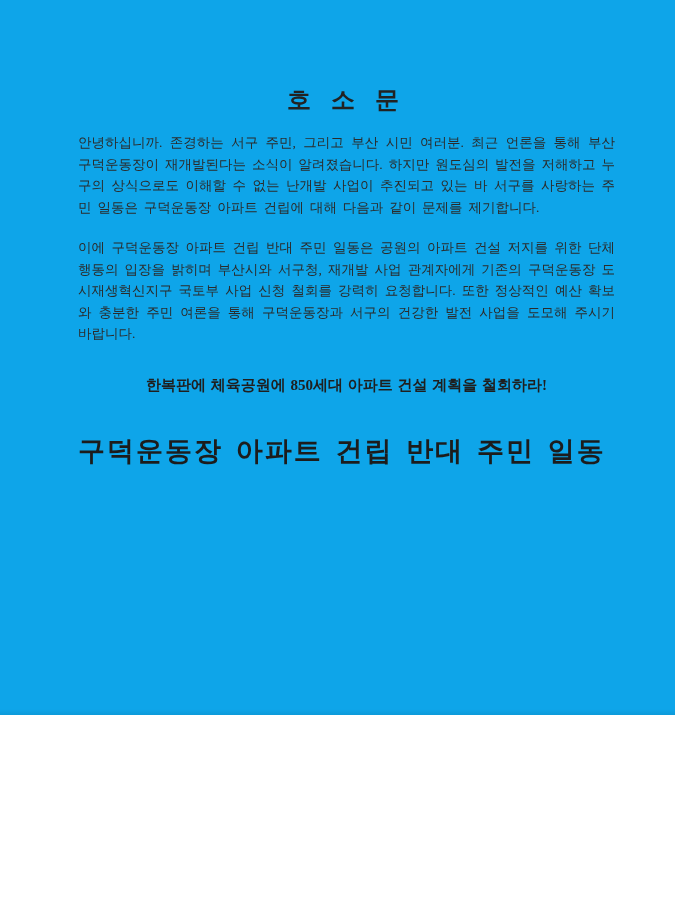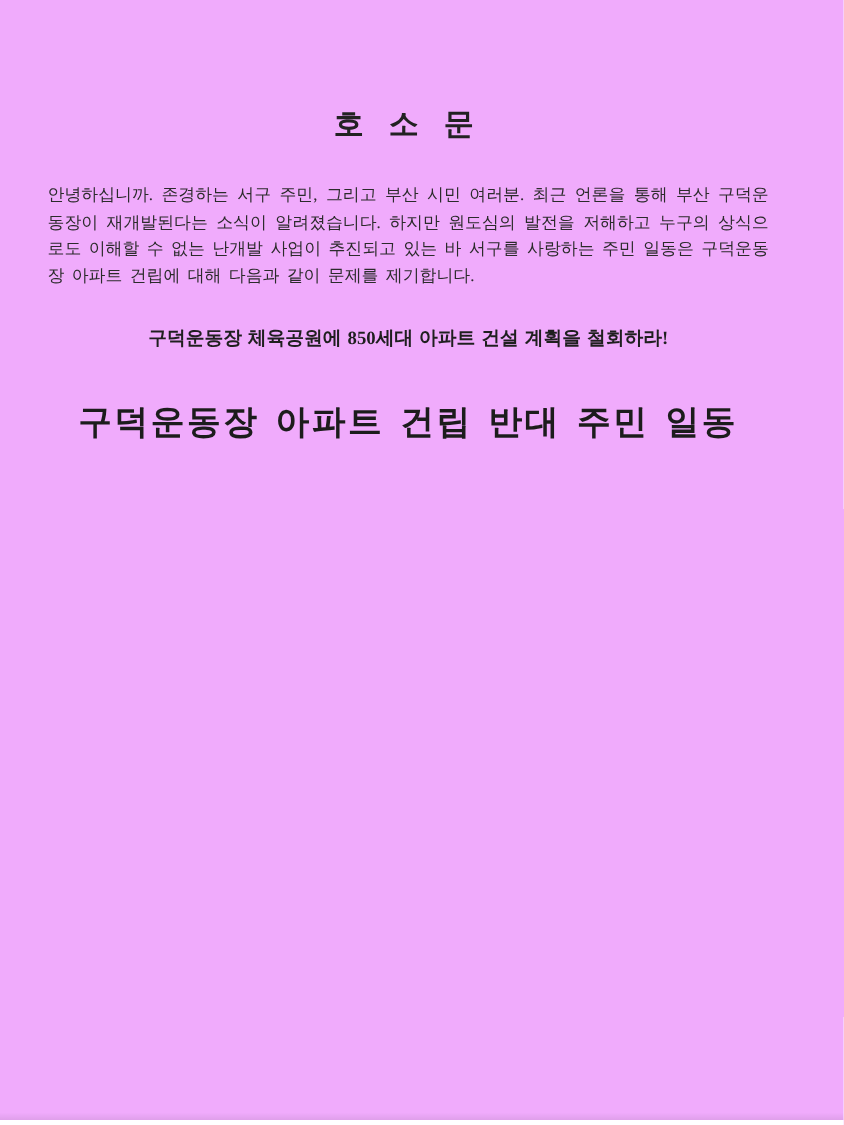--- a/index.html
+++ b/index.html
@@ -3,41 +3,41 @@
   <meta charset="utf-8">
   <style>
     html, body {
       margin: 0;
       padding: 0;
       background: #ffffff;
     }
     .page {
       position: relative;
       width: 675px;
-      height: 896px;
+      height: 715px;
       margin: 0 auto;
-      background: #f0abfc;
+      background: #0ea5e9;
       box-sizing: border-box;
-      padding: 0 60px 0 38px;
+      padding: 0 60px 0 78px;
       overflow: hidden;
       font-family: "Liberation Serif", "DejaVu Serif", serif;
       color: #2b2b2b;
     }
     .doc-title {
       margin-top: 84px;
       text-align: center;
       font-size: 24px;
       line-height: 32px;
       font-weight: bold;
       letter-spacing: 7px;
       color: #222222;
       white-space: nowrap;
     }
     .body-text {
-      margin-top: 29px;
+      margin-top: 16px;
     }
     .paragraph {
       font-size: 13.5px;
       line-height: 21.5px;
       text-align: justify;
       text-justify: inter-character;
       word-spacing: 2.5px;
       margin: 0 0 19px 0;
       color: #2b2b2b;
     }
@@ -49,21 +49,21 @@
       text-align: center;
       font-size: 15px;
       line-height: 22px;
       font-weight: bold;
       color: #1f1f1f;
       word-spacing: 1px;
       white-space: nowrap;
     }
     .signature {
       margin-top: 37px;
-      text-align: center;
+      text-align: left;
       font-size: 27px;
       line-height: 36px;
       font-weight: bold;
       letter-spacing: 2px;
       word-spacing: 4px;
       color: #1c1c1c;
       white-space: nowrap;
     }
     .scan-edge {
       position: absolute;
@@ -81,20 +81,21 @@
 <div class="page">
 
   <div class="doc-title">호 소 문</div>
 
   <div class="body-text">
     <p class="paragraph">안녕하십니까. 존경하는 서구 주민, 그리고 부산 시민 여러분. 최근 언론을 통해 부산 구덕운동장이 재개발된다는 소식이 알려졌습니다. 하지만 원도심의 발전을 저해하고 누구의 상식으로도 이해할 수 없는 난개발 사업이 추진되고 있는 바 서구를 사랑하는 주민 일동은 구덕운동장 아파트 건립에 대해 다음과 같이 문제를 제기합니다.</p>
 
 
 
 
+    <p class="paragraph">이에 구덕운동장 아파트 건립 반대 주민 일동은 공원의 아파트 건설 저지를 위한 단체 행동의 입장을 밝히며 부산시와 서구청, 재개발 사업 관계자에게 기존의 구덕운동장 도시재생혁신지구 국토부 사업 신청 철회를 강력히 요청합니다. 또한 정상적인 예산 확보와 충분한 주민 여론을 통해 구덕운동장과 서구의 건강한 발전 사업을 도모해 주시기 바랍니다.</p>
   </div>
 
-  <div class="slogan">구덕운동장 체육공원에 850세대 아파트 건설 계획을 철회하라!</div>
+  <div class="slogan">한복판에 체육공원에 850세대 아파트 건설 계획을 철회하라!</div>
 
   <div class="signature">구덕운동장 아파트 건립 반대 주민 일동</div>
 
   <div class="scan-edge"></div>
 </div>
 
 </body></html>

